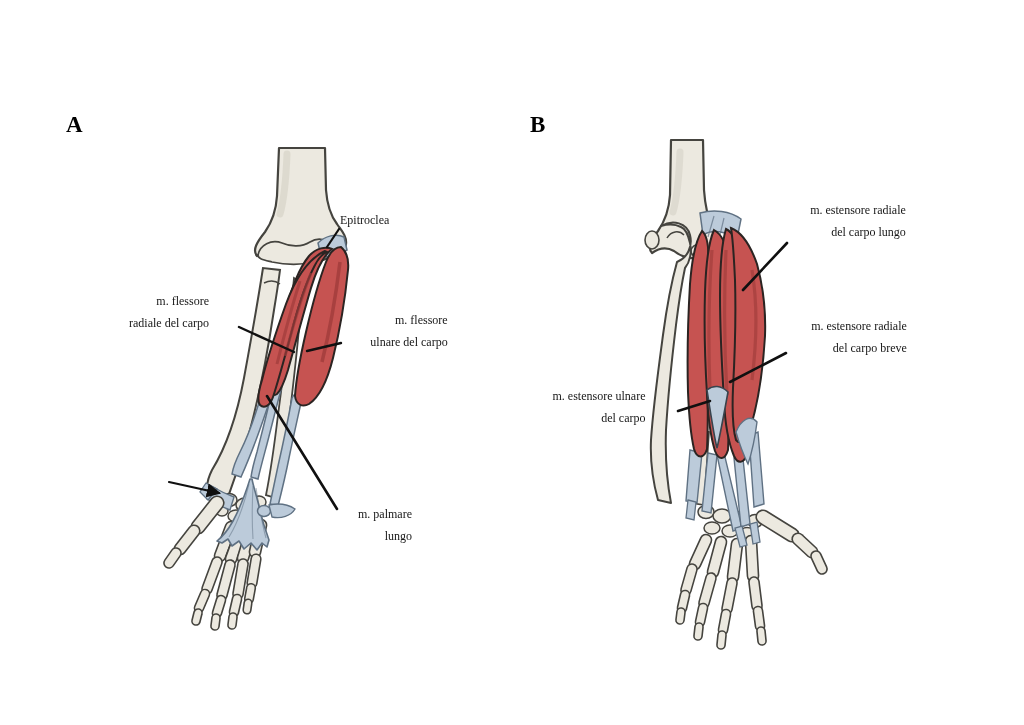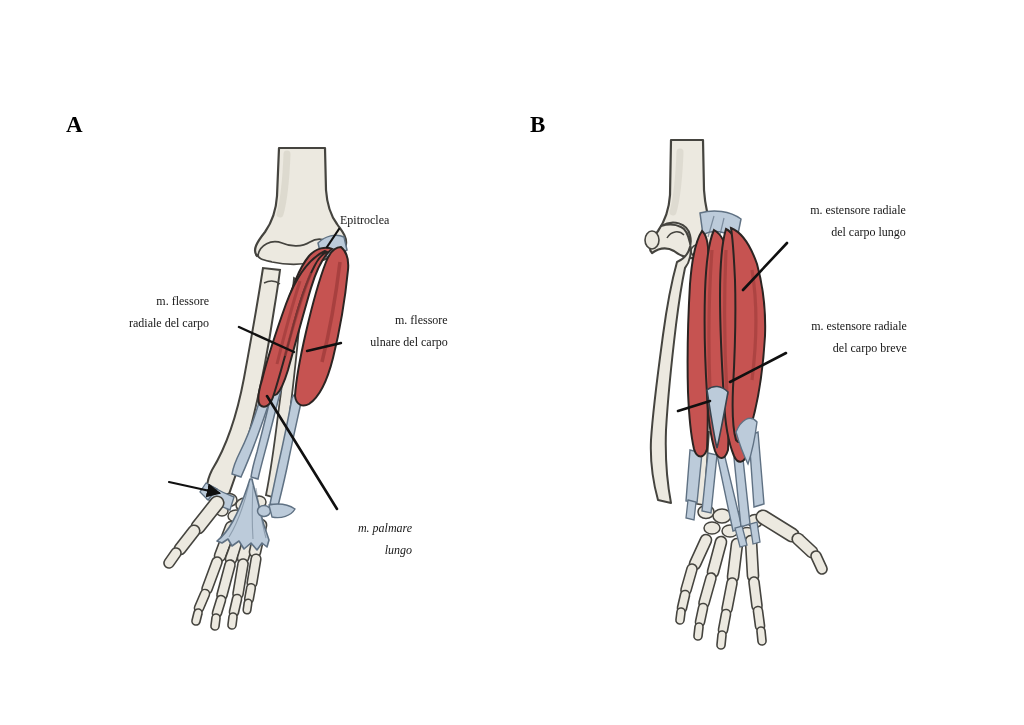--- a/index.html
+++ b/index.html
@@ -263,20 +263,22 @@
   </svg>
 
   <div class="panel-letter" style="left:66px;top:112px;">A</div>
   <div class="panel-letter" style="left:530px;top:112px;">B</div>
 
   <div class="label" style="left:340px;top:209px;">Epitroclea</div>
   <div class="label center" style="left:169px;top:290px;">m. flessore
 radiale del carpo</div>
   <div class="label center" style="left:409px;top:309px;">m. flessore
 ulnare del carpo</div>
-  <div class="label center" style="left:385px;top:517px;font-style:italic;">m. palmare
+  <div class="label center" style="left:385px;top:503px;">m. palmare
 lungo</div>
 
   <div class="label center" style="left:858px;top:199px;">m. estensore radiale
 del carpo lungo</div>
   <div class="label center" style="left:859px;top:315px;">m. estensore radiale
 del carpo breve</div>
+  <div class="label center" style="left:599px;top:385px;">m. estensore ulnare
+del carpo</div>
 </div>
 
 </body></html>

